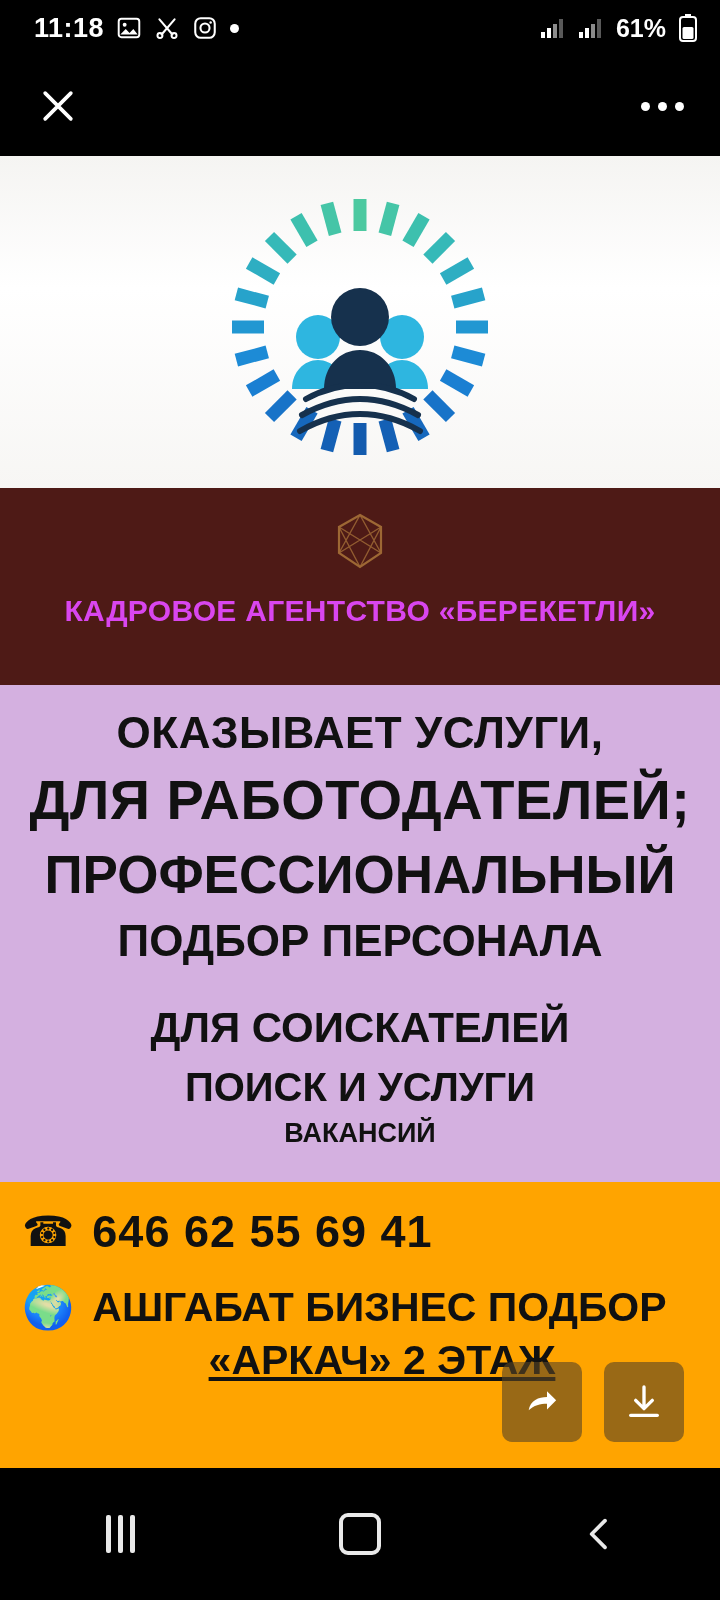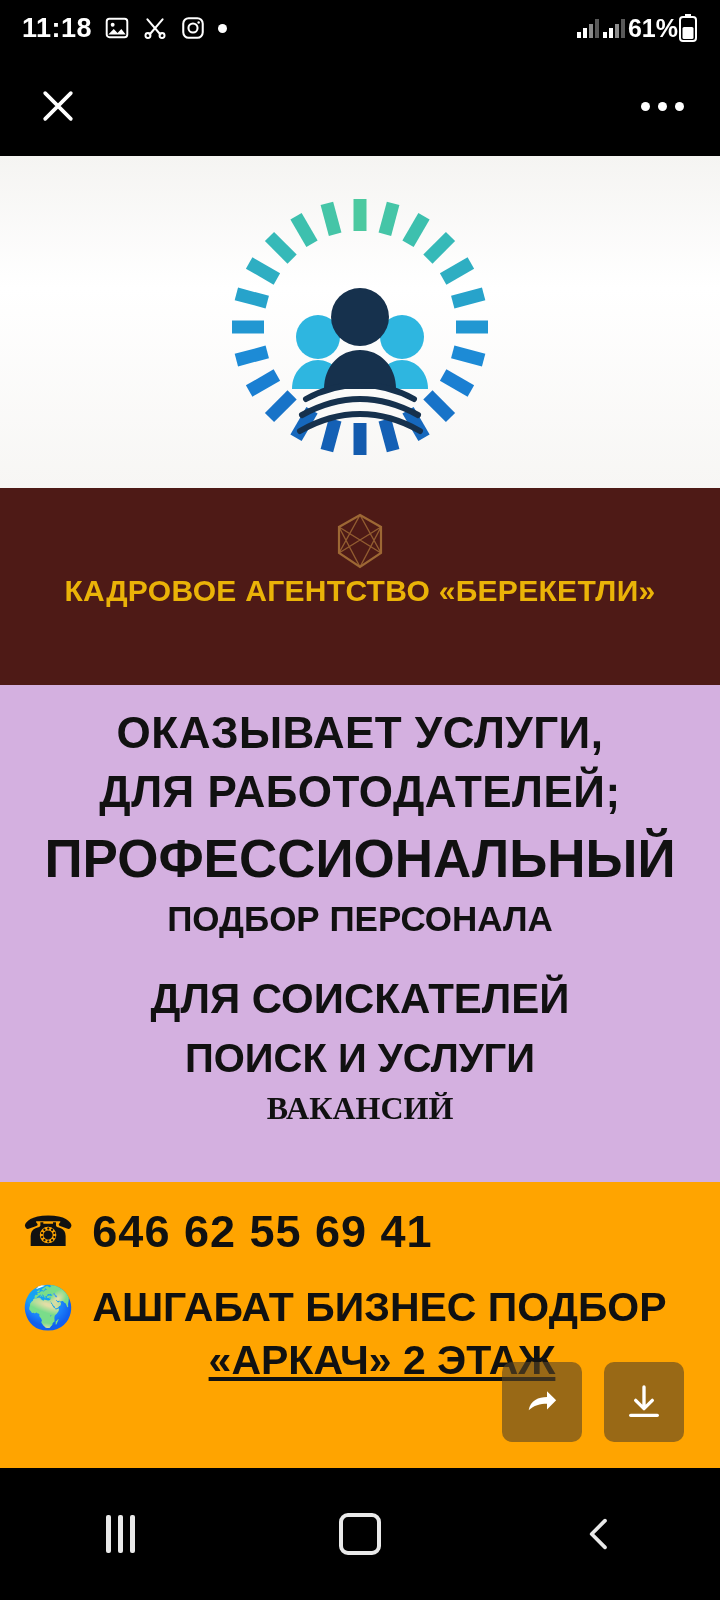--- a/index.html
+++ b/index.html
@@ -11,23 +11,23 @@
   }
   #screen { position:relative; width:720px; height:1600px; background:#000; }
 
   
   .statusbar {
     position:absolute; top:0; left:0; width:720px; height:56px;
     display:flex; align-items:center; justify-content:space-between;
     padding:0 22px; color:#fff;
   }
   .sb-left { display:flex; align-items:center; gap:12px; }
-  .sb-time { font-size:27px; font-weight:600; letter-spacing:.5px; }
+  .sb-time { font-size:27px; font-weight:600; letter-spacing:.5px;margin-left:12px; }
   .sb-icon { display:inline-flex; align-items:center; justify-content:center; }
-  .sb-right { display:flex; align-items:center; gap:0; }
+  .sb-right { display:flex; align-items:center; gap:12px; }
   .sb-batt-text { font-size:25px; font-weight:600; }
 
   .dot6 { width:9px; height:9px; border-radius:50%; background:#fff; display:inline-block; }
 
   
   .topbar {
     position:absolute; top:56px; left:0; width:720px; height:100px;
     display:flex; align-items:center; justify-content:space-between;
     padding:0 30px;
   }
@@ -51,44 +51,45 @@
 
   
   .maroon-band {
     height:197px; width:100%;
     background:#4e1a16;
     display:flex; flex-direction:column; align-items:center; justify-content:flex-start;
     padding-top:22px;
   }
   .maroon-emblem { width:64px; height:64px; opacity:.75; }
   .agency-title {
-    color:#eab308;
+    margin-top:20px;
+    color:#d946ef;
     font-size:30px;
     font-weight:700;
     letter-spacing:.3px;
     text-align:center;
     white-space:nowrap;
   }
 
   
   .lilac-band {
     height:497px; width:100%;
     background:#d4b0e0;
     padding:18px 10px 0 10px;
     display:flex; flex-direction:column; align-items:center;
     color:#111;
     text-align:left;
   }
   .l1 { font-size:44px; font-weight:700; letter-spacing:.5px; line-height:1.35; }
-  .l2 { font-size:44px; font-weight:700; letter-spacing:.5px; line-height:1.35; }
+  .l2 { font-size:56px; font-weight:700; letter-spacing:.5px; line-height:1.35; }
   .l3 { font-size:53px; font-weight:700; line-height:1.38; }
-  .l4 { font-size:35px; font-weight:700; line-height:1.38; }
+  .l4 { font-size:44px; font-weight:700; line-height:1.38; }
   .l5 { font-size:42px; font-weight:700; line-height:1.45; margin-top:26px; }
   .l6 { font-size:40px; font-weight:700; line-height:1.4; }
-  .l7 { font-size:32px; font-weight:700; line-height:1.4;font-family:Liberation Serif, serif; }
+  .l7 { font-size:27px; font-weight:700; line-height:1.4; }
 
   
   .orange-band {
     height:286px; width:100%;
     background:#ffa400;
     padding:24px 18px 0 22px;
     color:#111;
     position:relative;
   }
   .ob-row { display:flex; align-items:center; gap:18px; }

